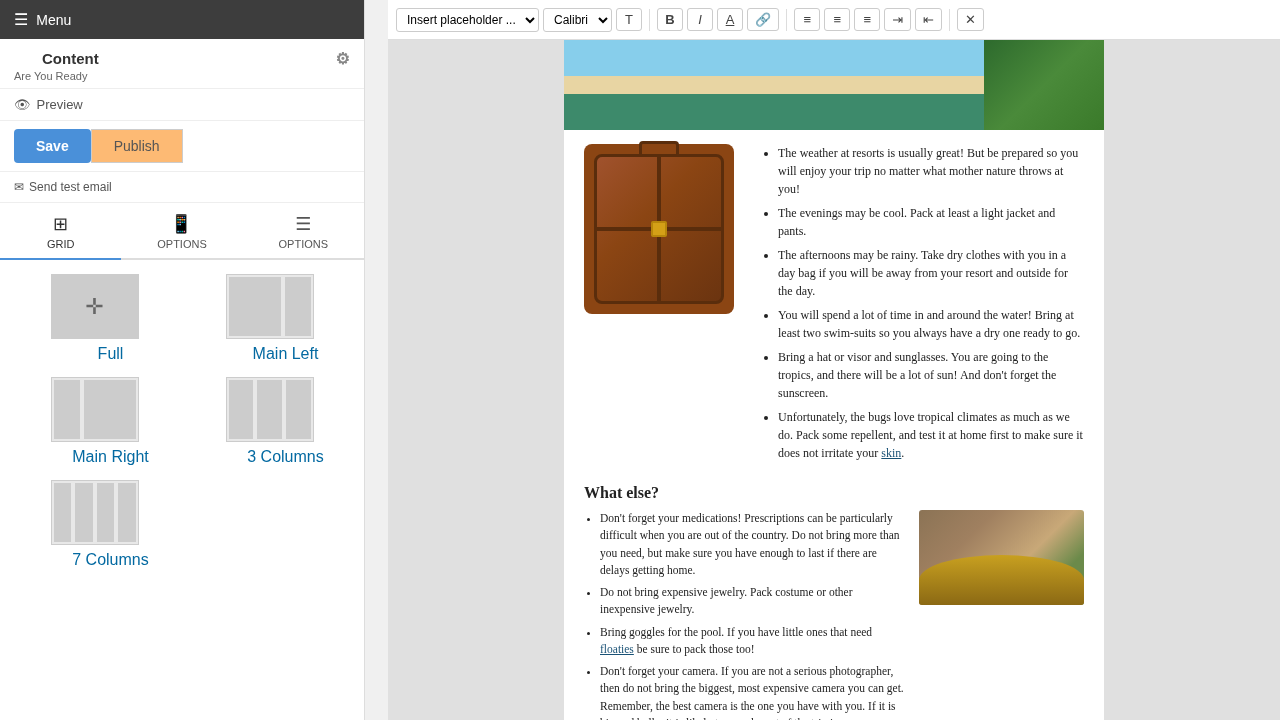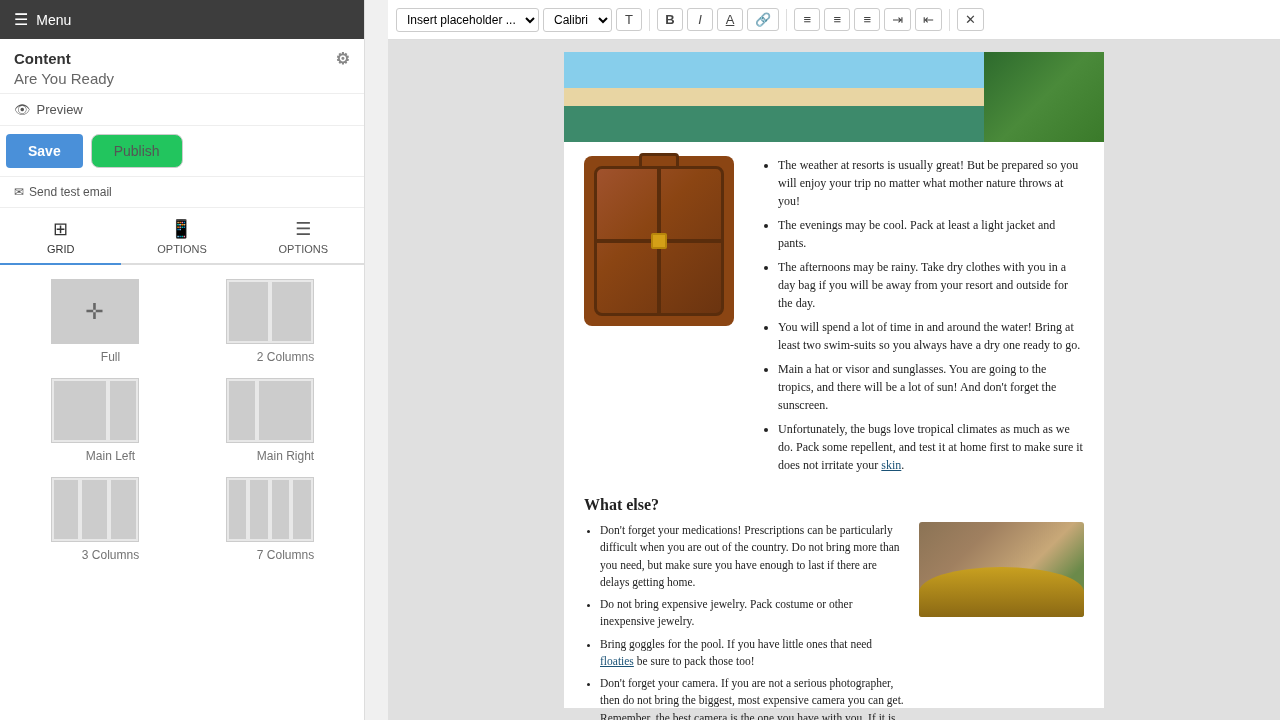--- a/index.html
+++ b/index.html
@@ -25,55 +25,55 @@
       display: flex;
       align-items: center;
       gap: 8px;
     }
     .hamburger-icon { font-size: 16px; }
 
     .sidebar-content-section {
       padding: 10px 14px 6px;
       border-bottom: 1px solid #eee;
     }
-    .content-title { font-size: 15px; font-weight: bold; color: #333; display: flex; justify-content: space-between; align-items: center; }
-    .content-subtitle { font-size: 15px; color: #666; margin-top: 2px; }
+    .content-title { font-size: 15px; font-weight: bold; color: #333; display: flex; justify-content: space-between; align-items: center; margin-left: 28px; }
+    .content-subtitle { font-size: 11px; color: #666; margin-top: 2px; }
     .gear-icon { cursor: pointer; color: #888; font-size: 16px; }
 
     .preview-row {
       padding: 8px 14px;
       display: flex;
       align-items: center;
       gap: 6px;
       border-bottom: 1px solid #eee;
     }
     .eye-icon { color: #555; font-size: 13px; }
     .preview-label { color: #555; font-size: 13px; }
 
     .action-buttons {
-      padding: 8px 6px;
-      display: flex;
-      gap: 8px;
+      padding: 8px 14px;
+      display: flex;
+      gap: 0;
       border-bottom: 1px solid #eee;
     }
     .btn-save {
       background: #4a90d9;
       color: #fff;
       border: none;
       border-radius: 4px;
       padding: 8px 22px;
       font-size: 14px;
       cursor: pointer;
       font-weight: bold;
     }
     .btn-publish {
-      background: #22c55e;
+      background: #fdba74;
       color: #555;
       border: 1px solid #ccc;
-      border-radius: 8px;
+      border-radius: 0;
       padding: 8px 22px;
       font-size: 14px;
       cursor: pointer;
     }
 
     .send-test-email {
       padding: 8px 14px;
       border-bottom: 1px solid #eee;
       display: flex;
       align-items: center;
@@ -139,21 +139,21 @@
     .panel-main-left { display: flex; width: 100%; height: 100%; }
     .panel-main-left .col-big { flex: 2; background: #ccc; margin: 2px; }
     .panel-main-left .col-small { flex: 1; background: #ccc; margin: 2px; }
     .panel-main-right { display: flex; width: 100%; height: 100%; }
     .panel-main-right .col-small { flex: 1; background: #ccc; margin: 2px; }
     .panel-main-right .col-big { flex: 2; background: #ccc; margin: 2px; }
     .panel-3col { display: flex; width: 100%; height: 100%; }
     .panel-3col .col { flex: 1; background: #ccc; margin: 2px; }
     .panel-4col { display: flex; width: 100%; height: 100%; }
     .panel-4col .col { flex: 1; background: #ccc; margin: 2px; }
-    .grid-panel-label { font-size: 12px; color: #737373; margin-left: 32px; }
+    .grid-panel-label { font-size: 16px; color: #0369a1; margin-left: 32px; }
 
     
     .main-area {
       flex: 1;
       display: flex;
       flex-direction: column;
       height: 720px;
       overflow: hidden;
       background: #e8e8e8;
       margin-left: 23px;
@@ -190,21 +190,21 @@
     .toolbar-btn.bold { font-weight: bold; }
     .toolbar-btn.italic { font-style: italic; }
     .toolbar-divider { width: 1px; height: 22px; background: #ddd; margin: 0 3px; }
 
     .content-area {
       flex: 1;
       overflow-y: auto;
       background: #e0e0e0;
       display: flex;
       justify-content: center;
-      padding: 12px;
+      padding: 0;
     }
 
     .email-body {
       background: #fff;
       width: 540px;
       min-height: 600px;
       padding: 0 0 20px;
       font-family: Georgia, serif;
       font-size: 13px;
     }
@@ -398,29 +398,20 @@
 
   <div class="grid-panels">
 
     <div class="grid-panel">
       <div class="grid-panel-img full-layout">
         <span class="full-crosshair">✛</span>
       </div>
       <span class="grid-panel-label">Full</span>
     </div>
 
-    <div class="grid-panel">
-      <div class="grid-panel-img">
-        <div class="panel-2col">
-          <div class="col"></div>
-          <div class="col"></div>
-        </div>
-      </div>
-      <span class="grid-panel-label">2 Columns</span>
-    </div>
 
     <div class="grid-panel">
       <div class="grid-panel-img">
         <div class="panel-main-left">
           <div class="col-big"></div>
           <div class="col-small"></div>
         </div>
       </div>
       <span class="grid-panel-label">Main Left</span>
     </div>
@@ -505,21 +496,21 @@
               <div class="suitcase-clasp"></div>
             </div>
           </div>
         </div>
         <div class="bullets-col">
           <ul>
             <li>The weather at resorts is usually great! But be prepared so you will enjoy your trip no matter what mother nature throws at you!</li>
             <li>The evenings may be cool. Pack at least a light jacket and pants.</li>
             <li>The afternoons may be rainy. Take dry clothes with you in a day bag if you will be away from your resort and outside for the day.</li>
             <li>You will spend a lot of time in and around the water! Bring at least two swim-suits so you always have a dry one ready to go.</li>
-            <li>Main a hat or visor and sunglasses. You are going to the tropics, and there will be a lot of sun! And don't forget the sunscreen.</li>
+            <li>Bring a hat or visor and sunglasses. You are going to the tropics, and there will be a lot of sun! And don't forget the sunscreen.</li>
             <li>Unfortunately, the bugs love tropical climates as much as we do. Pack some repellent, and test it at home first to make sure it does not irritate your <span style="text-decoration:underline;color:#1a5276;">skin</span>.</li>
           </ul>
         </div>
       </div>
 
       <div class="what-else-section">
         <div class="what-else-title">What else?</div>
         <div class="what-else-two-col">
           <div class="what-else-bullets">
             <ul>

